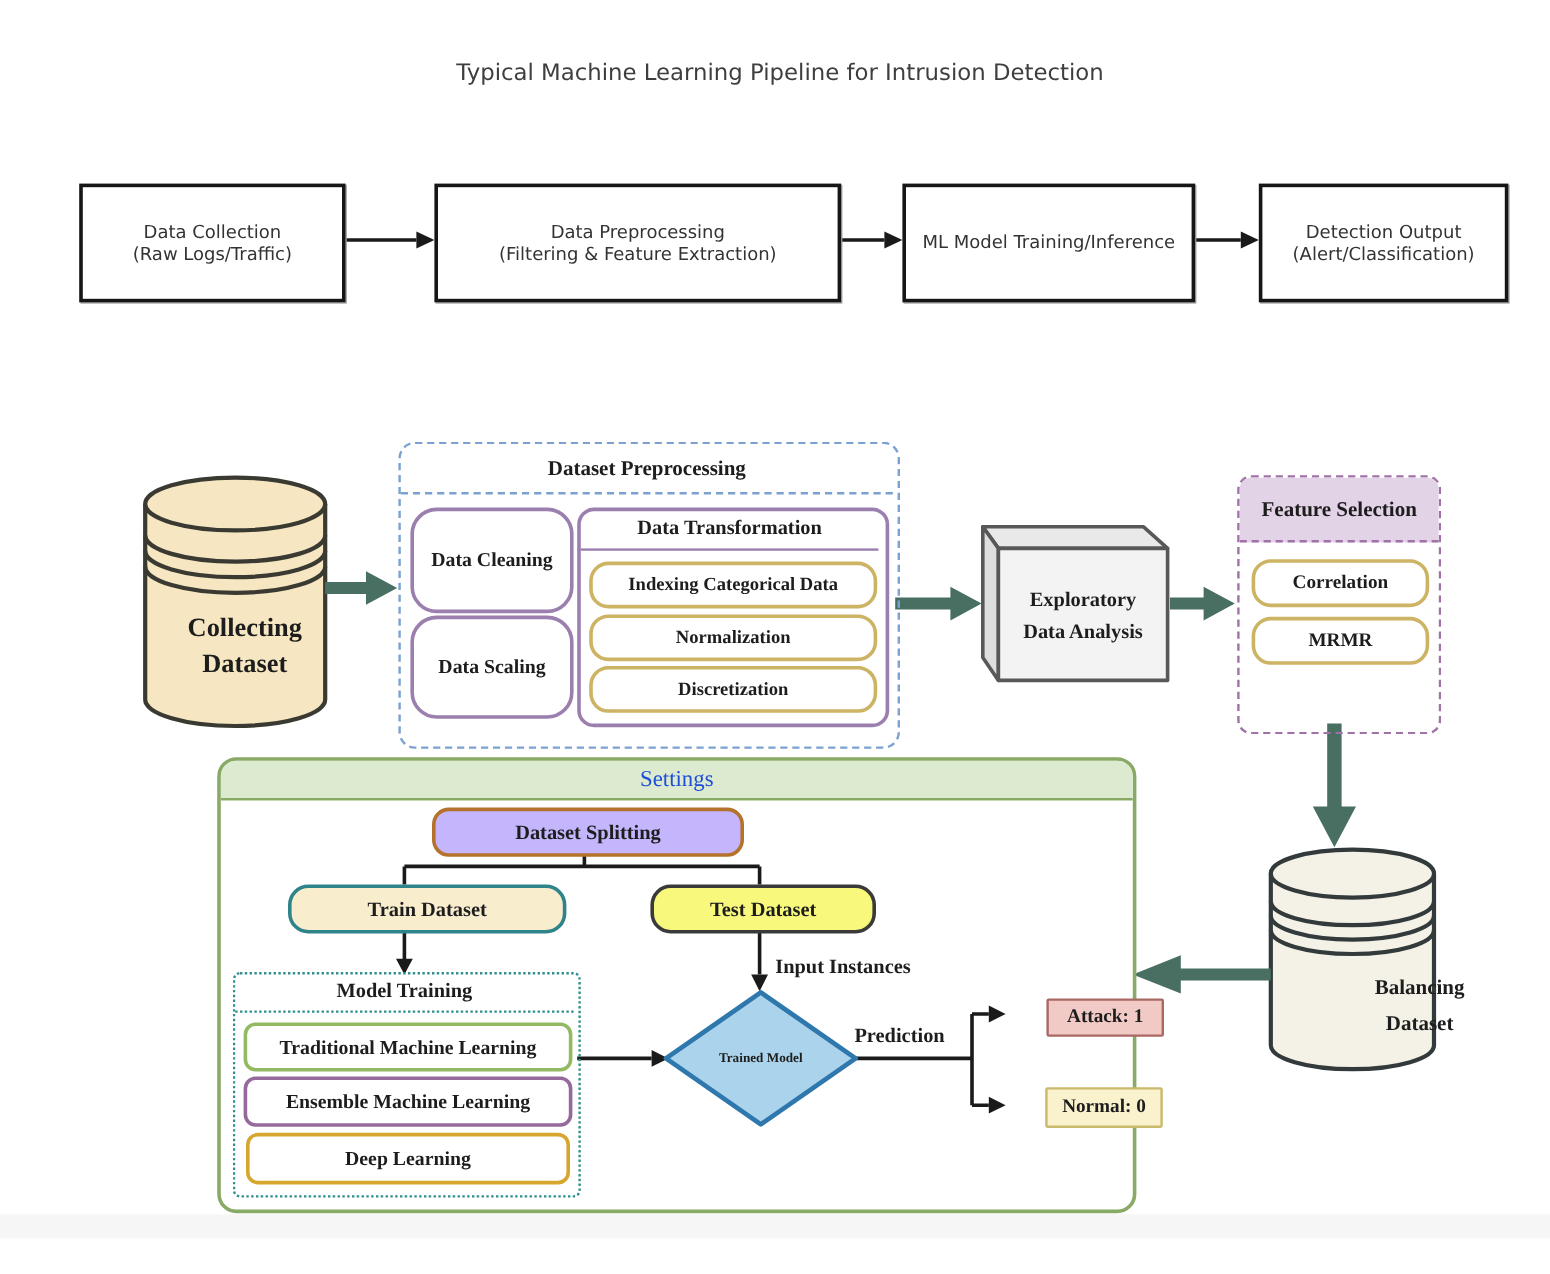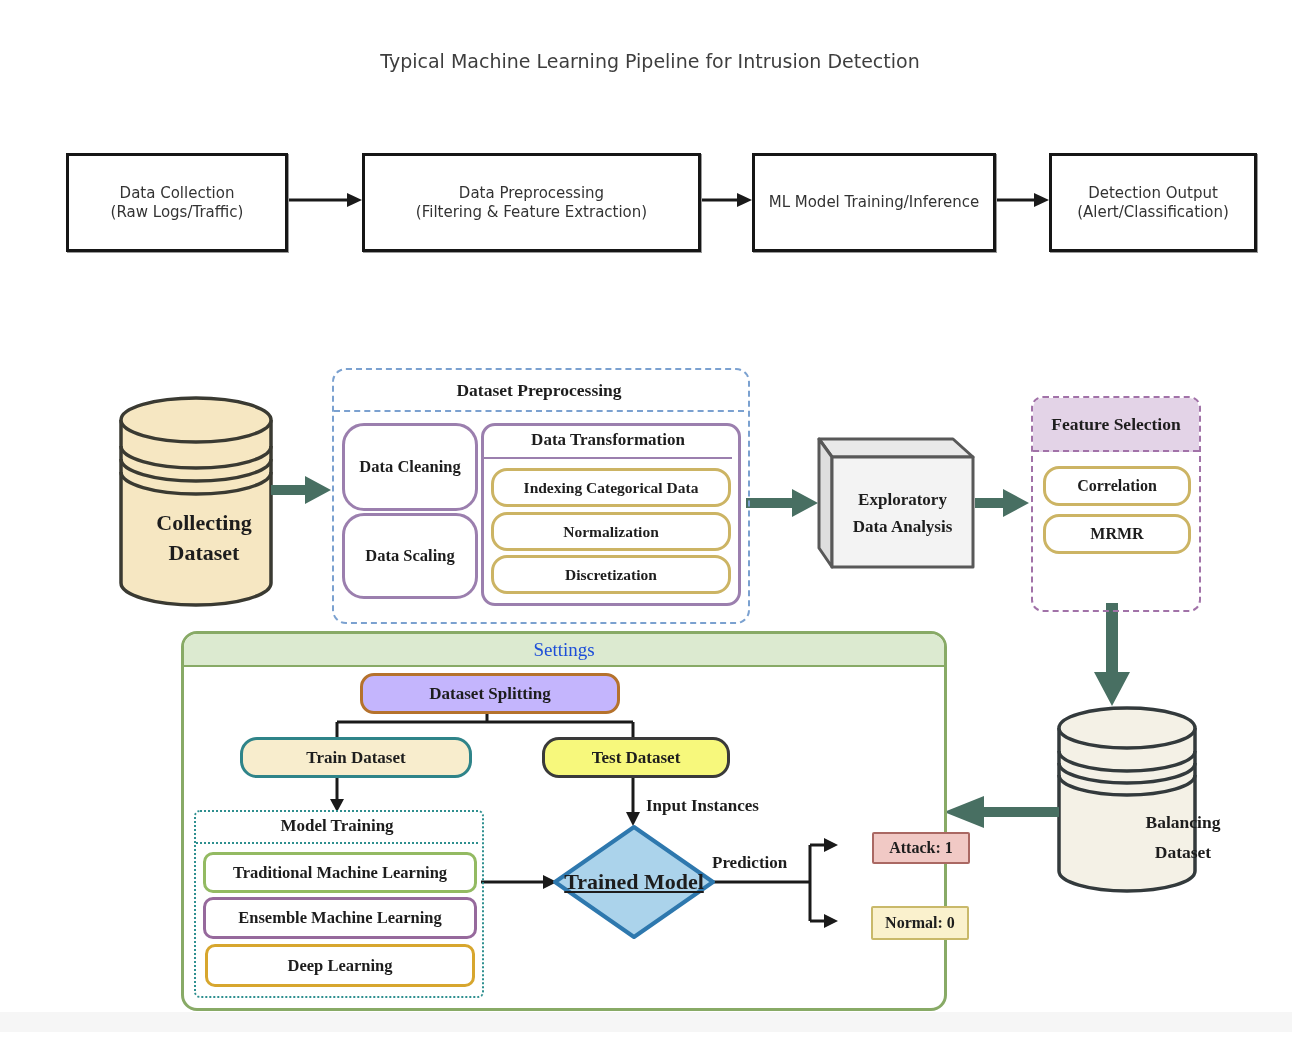--- a/index.html
+++ b/index.html
@@ -167,19 +167,19 @@
   <div class="abs hud sb ctr" style="left:542px;top:737px;width:182px;height:35px;background:#f7f87c;border:3.5px solid #3a3a3a;border-radius:17px;font-size:17px;">Test Dataset</div>
 
   <div class="abs hud mt-box"></div>
   <div class="abs hud sb mt-title">Model Training</div>
   <div class="abs hud mt-sep"></div>
   <div class="abs hud sb ctr" style="left:203px;top:852px;width:268px;height:35px;background:#fff;border:3.5px solid #93ba62;border-radius:10px;font-size:16.5px;">Traditional Machine Learning</div>
   <div class="abs hud sb ctr" style="left:203px;top:897px;width:268px;height:36px;background:#fff;border:3.5px solid #96699c;border-radius:10px;font-size:16.5px;">Ensemble Machine Learning</div>
   <div class="abs hud sb ctr" style="left:205px;top:944px;width:264px;height:37px;background:#fff;border:3.5px solid #d7a62e;border-radius:10px;font-size:16.5px;">Deep Learning</div>
 
   <div class="abs hud sb lbl" style="left:646px;top:796px;">Input Instances</div>
-  <div class="abs hud sb ctr" style="left:555px;top:872px;width:158px;height:20px;font-size:22px;text-decoration:underline;">Trained Model</div>
+  <div class="abs hud sb ctr" style="left:555px;top:872px;width:158px;height:20px;font-size:11px;">Trained Model</div>
   <div class="abs hud sb lbl" style="left:712px;top:853px;">Prediction</div>
 
   <div class="abs hud sb ctr outbox" style="left:836px;top:832px;width:94px;height:28px;background:#f1c9c5;border:2px solid #aa6863;margin-left:36px;">Attack: 1</div>
   <div class="abs hud sb ctr outbox" style="left:836px;top:906px;width:94px;height:30px;background:#faf1cd;border:2px solid #c9b96a;margin-left:35px;">Normal: 0</div>
 
 </div>
 
 </body></html>

